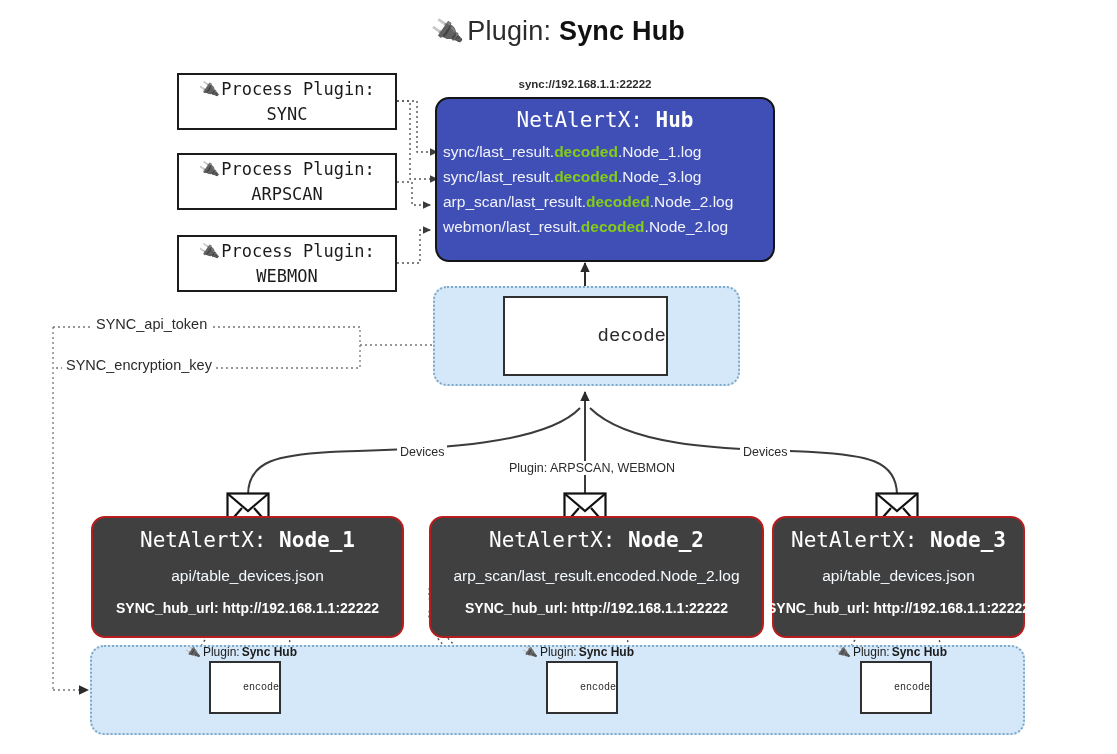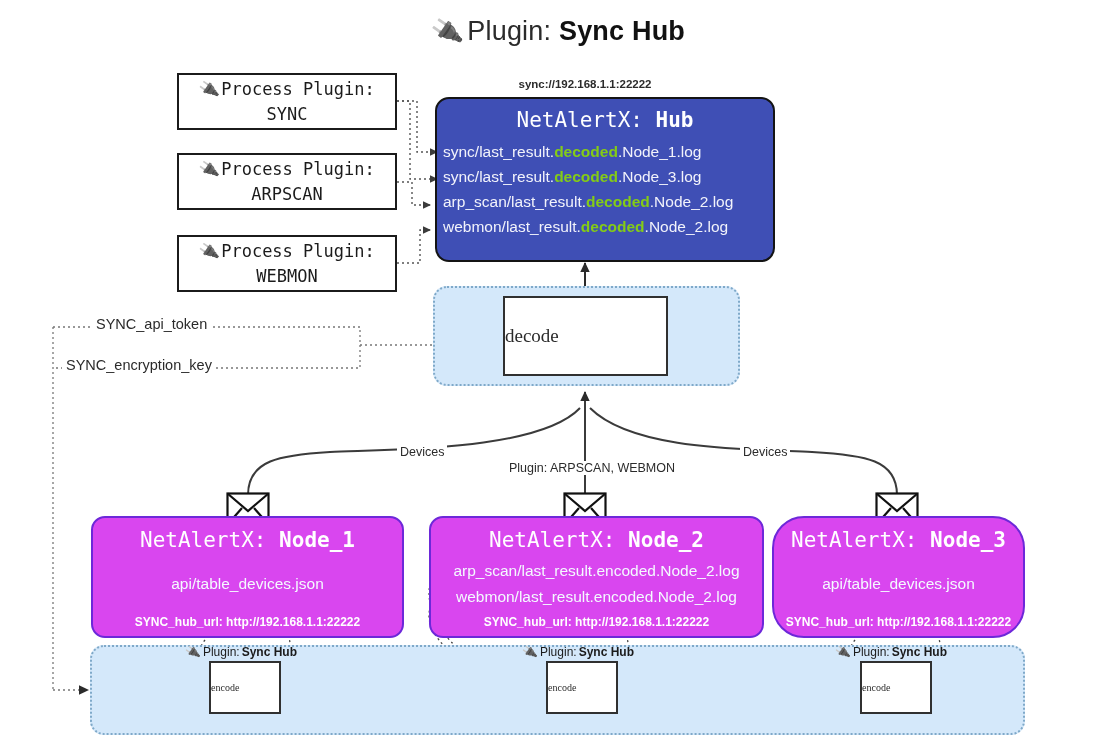--- a/index.html
+++ b/index.html
@@ -100,31 +100,32 @@
     border: 2px dotted #7fa9c9;
     border-radius: 14px;
   }
 
   
   .codebox {
     background: #ffffff;
     border: 2px solid #303030;
     display: flex;
     align-items: center;
-    justify-content: flex-start;
-    font-family: Liberation Serif, serif;
-    color: #2b2b2b;
+    justify-content: flex-end;
+    font-family: Liberation Mono, monospace;
+    color: #2b2b2b;
+    padding-left: 27px;
   }
   #decodebox { font-size: 19px; }
   .encodebox { font-size: 10px; }
 
   
   .netnode {
-    background: #d946ef;
-    border: 2px solid #6d28d9;
+    background: #404040;
+    border: 2px solid #b91c1c;
     border-radius: 14px;
     color: #ffffff;
     display: flex;
     flex-direction: column;
     align-items: center;
     padding-top: 10px;
   }
   .netnode .nn-title {
     font-family: "DejaVu Sans Mono", "Liberation Mono", monospace;
     font-size: 21px;
@@ -139,25 +140,25 @@
     justify-content: center;
     width: 100%;
   }
   .netnode .nn-line {
     font-size: 15.5px;
     line-height: 1.65;
     white-space: nowrap;
     color: #f4faff;
   }
   .netnode .nn-foot {
-    font-size: 12px;
+    font-size: 14px;
     font-weight: bold;
     color: #ffffff;
     white-space: nowrap;
-    margin-bottom: 7px;
+    margin-bottom: 20px;
   }
 
   
   .envelope { position: absolute; }
 
   
   .pluglabel {
     position: absolute;
     font-size: 12px;
     color: #1b1b1b;
@@ -324,26 +325,25 @@
     <div class="nn-foot">SYNC_hub_url: http://192.168.1.1:22222</div>
   </div>
 
   <div class="node netnode" style="left:429px; top:516px; width:335px; height:122px;">
     <div class="nn-title">
       <span>NetAlertX:</span>
       <span class="b">Node_2</span>
     </div>
     <div class="nn-lines">
       <div class="nn-line">arp_scan/last_result.encoded.Node_2.log</div>
-      <div class="nn-line">webmon/last_result.encoded.Node_2.log</div>
     </div>
     <div class="nn-foot">SYNC_hub_url: http://192.168.1.1:22222</div>
   </div>
 
-  <div class="node netnode" style="left:772px; top:516px; width:253px; height:122px;border-radius:32px;">
+  <div class="node netnode" style="left:772px; top:516px; width:253px; height:122px;">
     <div class="nn-title">
       <span>NetAlertX:</span>
       <span class="b">Node_3</span>
     </div>
     <div class="nn-lines">
       <div class="nn-line">api/table_devices.json</div>
     </div>
     <div class="nn-foot">SYNC_hub_url: http://192.168.1.1:22222</div>
   </div>
 

